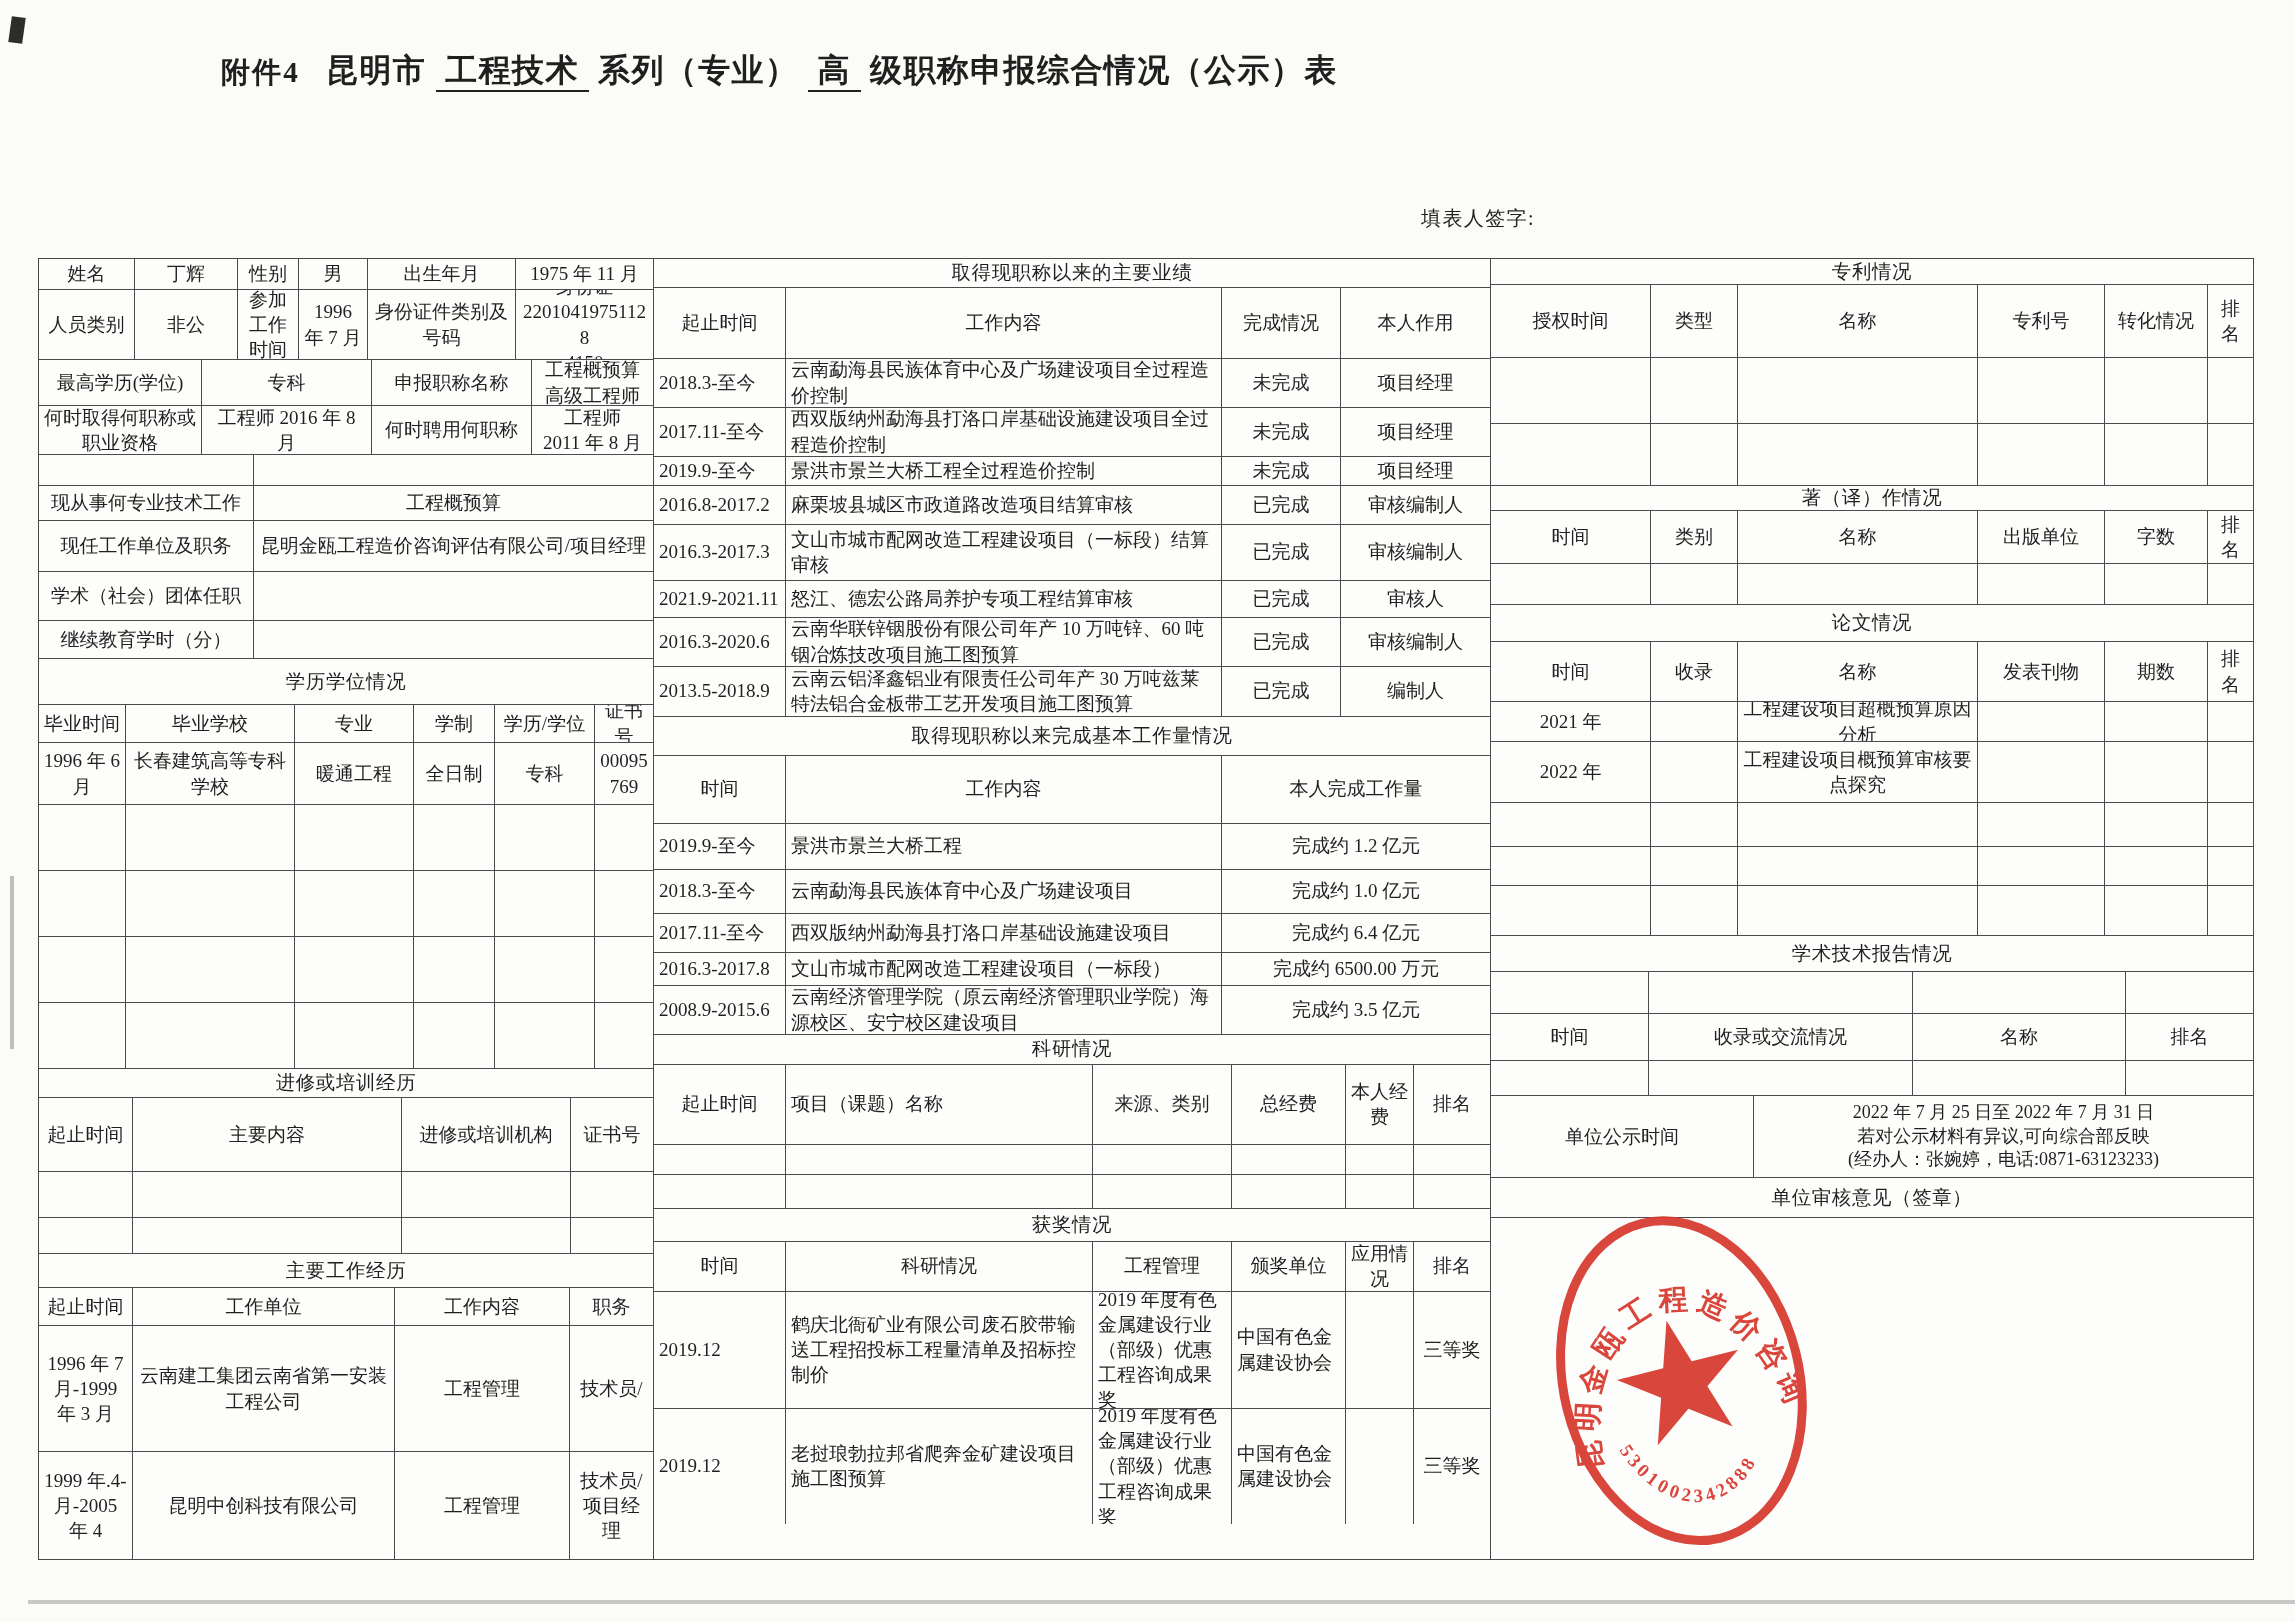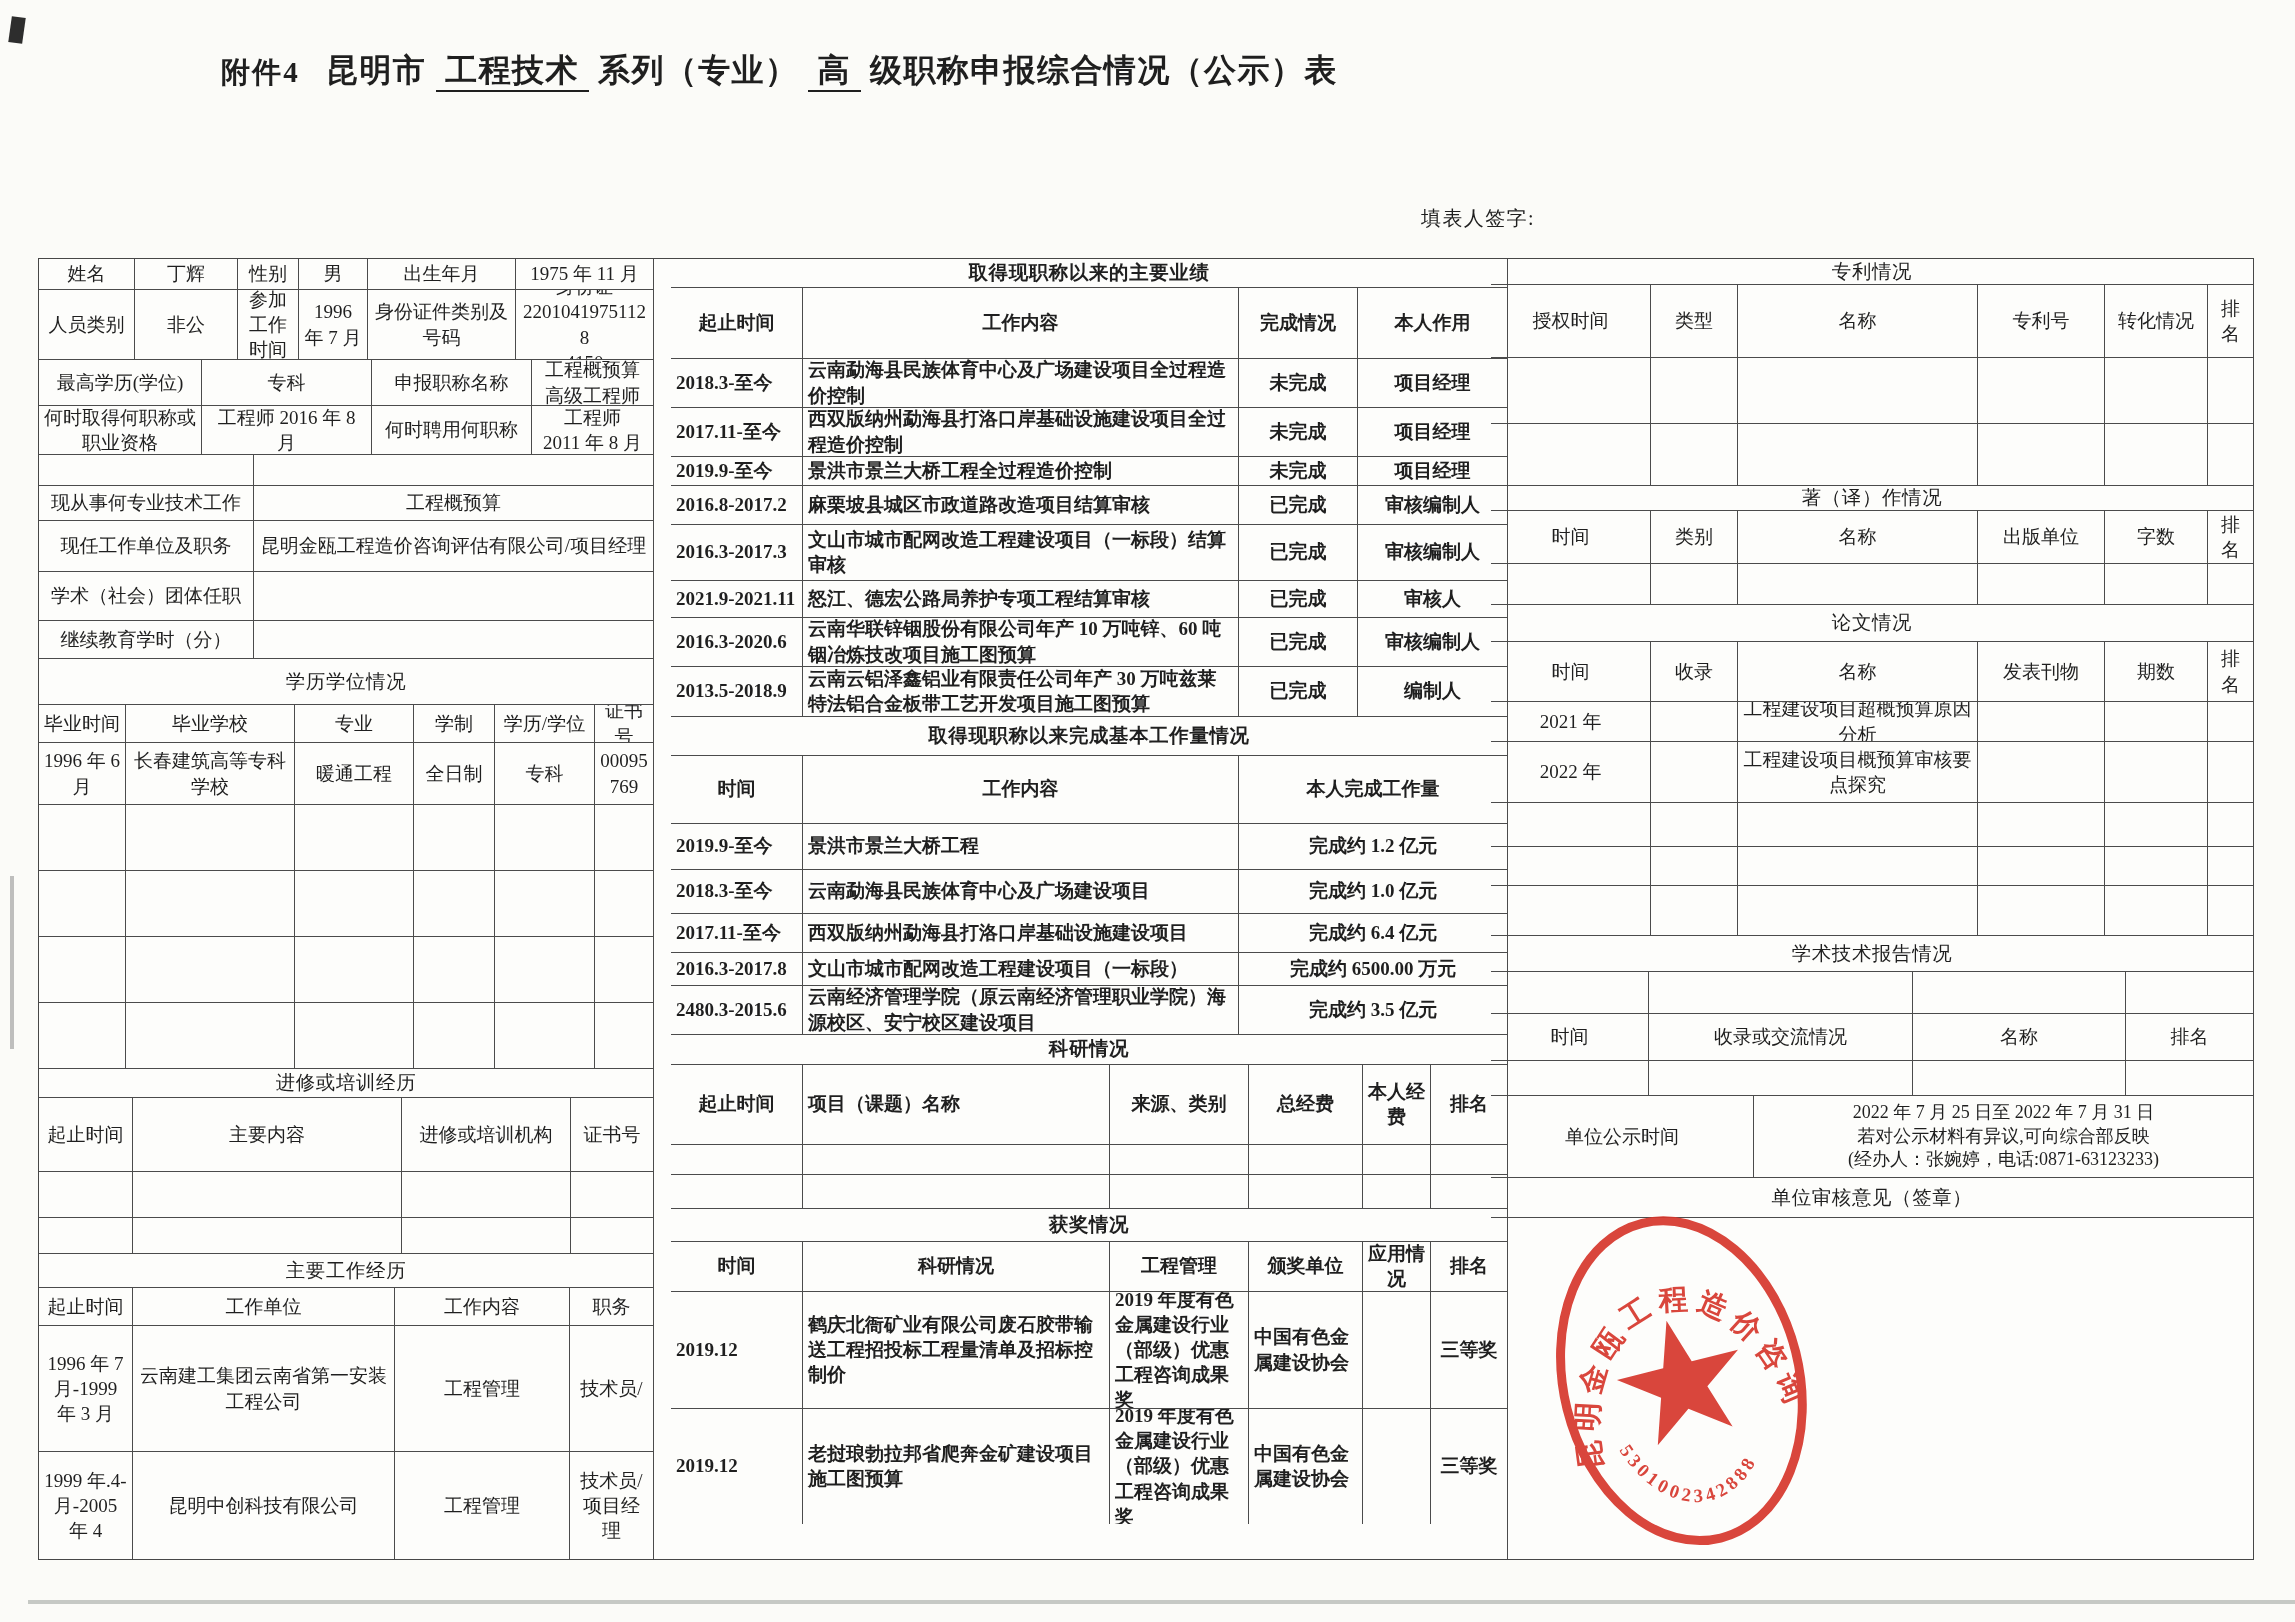--- a/index.html
+++ b/index.html
@@ -8,21 +8,21 @@
   .abs{position:absolute;}
   
   #attachment{left:221px;top:53px;font-size:29px;font-weight:bold;letter-spacing:2.1px;}
   #main-title{left:326px;top:49px;font-size:32px;font-weight:bold;letter-spacing:1.4px;white-space:nowrap;}
   .ul{display:inline-block;border-bottom:2.8px solid #1f1f1f;padding:0 9.7px;line-height:1.25;}
   #signer{left:1421px;top:205px;font-size:20px;letter-spacing:1.4px;}
   
   #grid{left:38px;top:258px;width:2214px;height:1300px;border:1.4px solid #474747;background:#fdfdfb;}
   .panel{position:absolute;top:0;height:1300px;box-sizing:border-box;border-right:0.7px solid #4b4b4b;}
   #panelA{left:0;width:615px;}
-  #panelB{left:632px;width:837px;font-weight:bold;}
+  #panelB{left:615px;width:837px;}
   #panelC{left:1452px;width:762px;border-right:none;}
   .tr{display:flex;border-bottom:0.7px solid #4b4b4b;box-sizing:border-box;}
   .tr:last-child{border-bottom:none;}
   .c{box-sizing:border-box;border-right:0.7px solid #4b4b4b;display:flex;align-items:center;justify-content:center;
      text-align:center;padding:0.7px 4.9px;line-height:1.32;font-size:19px;overflow:hidden;word-break:break-all;}
   .c:last-child{border-right:none;}
   .cl{justify-content:flex-start;text-align:left;}
   .ttl{font-size:19.4px;letter-spacing:0.7px;}
   .pre{white-space:pre-line;}
   .f1{flex:1 1 auto;}
@@ -309,21 +309,21 @@
         <div class="c cl" style="flex:0 0 132px">2017.11-至今</div>
         <div class="c cl" style="flex:0 0 436px">西双版纳州勐海县打洛口岸基础设施建设项目</div>
         <div class="c f1">完成约 6.4 亿元</div>
       </div>
       <div class="tr" style="height:33px">
         <div class="c cl" style="flex:0 0 132px">2016.3-2017.8</div>
         <div class="c cl" style="flex:0 0 436px">文山市城市配网改造工程建设项目（一标段）</div>
         <div class="c f1">完成约 6500.00 万元</div>
       </div>
       <div class="tr" style="height:49px">
-        <div class="c cl" style="flex:0 0 132px">2480.3-2015.6</div>
+        <div class="c cl" style="flex:0 0 132px">2008.9-2015.6</div>
         <div class="c cl" style="flex:0 0 436px">云南经济管理学院（原云南经济管理职业学院）海源校区、安宁校区建设项目</div>
         <div class="c f1">完成约 3.5 亿元</div>
       </div>
 
       <div class="tr" style="height:30px">
         <div class="c f1 ttl">科研情况</div>
       </div>
 
       <div class="tr" style="height:80px">
         <div class="c" style="flex:0 0 132px">起止时间</div>

